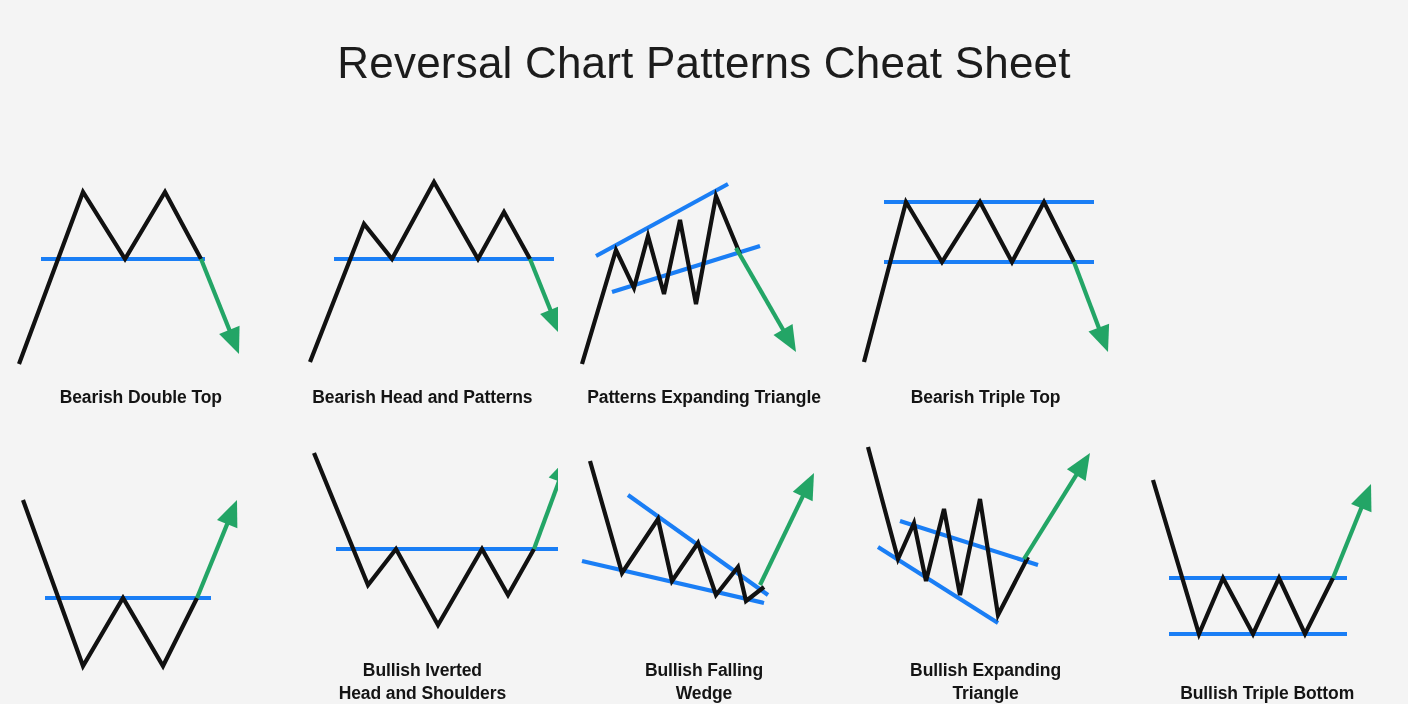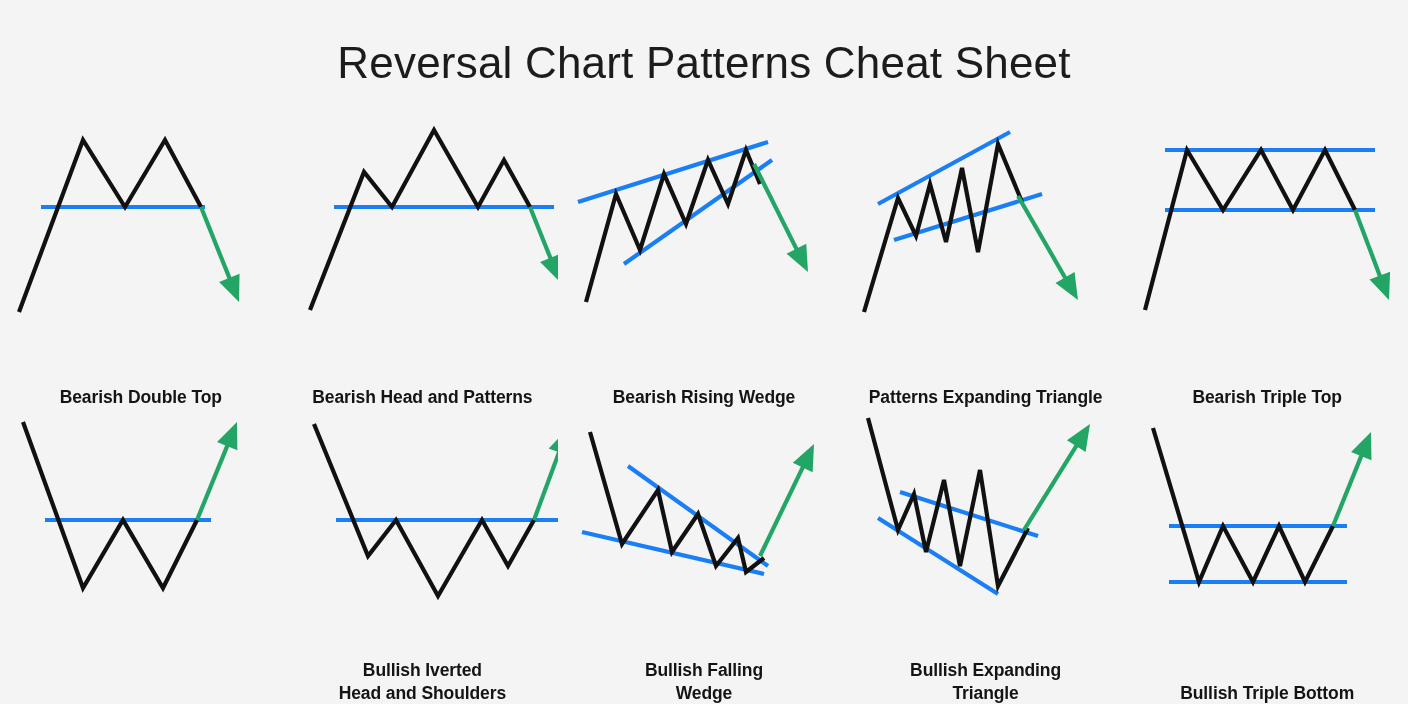--- a/index.html
+++ b/index.html
@@ -48,21 +48,21 @@
     height: 296px;
   }
   .cell {
     position: relative;
     flex: 0 0 281.6px;
     width: 281.6px;
     height: 296px;
     display: flex;
     flex-direction: column;
     align-items: center;
-    justify-content: space-between;
+    justify-content: flex-end;
   }
   .diagram {
     display: block;
     width: 272px;
     height: 218px;
   }
   .pattern-label {
     width: 272px;
     text-align: center;
     font-size: 17.5px;
@@ -92,30 +92,20 @@
           <div class="pattern-label">Bearish Double Top</div>
         </div>
         <div class="cell">
           <svg class="diagram" viewBox="0 0 272 218" preserveAspectRatio="xMidYMid meet">
             <line x1="48" y1="95" x2="268" y2="95" stroke="#1a7ef5" stroke-width="4.2" stroke-linecap="butt"></line>
             <polyline points="24,198 78,60 106,95 148,18 192,95 218,48 244,95" fill="none" stroke="#111111" stroke-width="4.2" stroke-linejoin="miter" stroke-linecap="butt"></polyline>
             <line x1="244" y1="95" x2="265.82940512020974" y2="149.5735128005243" stroke="#23a566" stroke-width="4.2" stroke-linecap="butt"></line>
             <polygon points="274,170 254.13059881505544,149.94490347687838 274.55708601453114,141.77430859708812" fill="#23a566"></polygon>
           </svg>
           <div class="pattern-label">Bearish Head and Patterns</div>
-        </div>
-        <div class="cell">
-          <svg class="diagram" viewBox="0 0 272 218" preserveAspectRatio="xMidYMid meet">
-            <line x1="10" y1="90" x2="200" y2="30" stroke="#1a7ef5" stroke-width="4.2" stroke-linecap="butt"></line>
-            <line x1="56" y1="152" x2="204" y2="48" stroke="#1a7ef5" stroke-width="4.2" stroke-linecap="butt"></line>
-            <polyline points="18,190 48,82 72,138 96,62 118,112 140,48 160,92 178,38 192,72" fill="none" stroke="#111111" stroke-width="4.2" stroke-linejoin="miter" stroke-linecap="butt"></polyline>
-            <line x1="186" y1="52" x2="230.16130089900093" y2="140.32260179800184" stroke="#23a566" stroke-width="4.2" stroke-linecap="butt"></line>
-            <polygon points="240,160 218.53374741600203,141.66424258450172 238.21114561800016,131.82554348350266" fill="#23a566"></polygon>
-          </svg>
-          <div class="pattern-label">Bearish Rising Wedge</div>
         </div>
         <div class="cell">
           <svg class="diagram" viewBox="0 0 272 218" preserveAspectRatio="xMidYMid meet">
             <line x1="28" y1="92" x2="160" y2="20" stroke="#1a7ef5" stroke-width="4.2" stroke-linecap="butt"></line>
             <line x1="44" y1="128" x2="192" y2="82" stroke="#1a7ef5" stroke-width="4.2" stroke-linecap="butt"></line>
             <polyline points="14,200 48,86 66,124 80,72 96,130 112,56 128,140 148,32 172,90" fill="none" stroke="#111111" stroke-width="4.2" stroke-linejoin="miter" stroke-linecap="butt"></polyline>
             <line x1="168" y1="84" x2="217.0061060232293" y2="168.9439171069308" stroke="#23a566" stroke-width="4.2" stroke-linecap="butt"></line>
             <polygon points="228,188 205.4791747627364,170.97612175112175 224.53525765580562,159.98222777435103" fill="#23a566"></polygon>
           </svg>
           <div class="pattern-label">Patterns Expanding Triangle</div>

